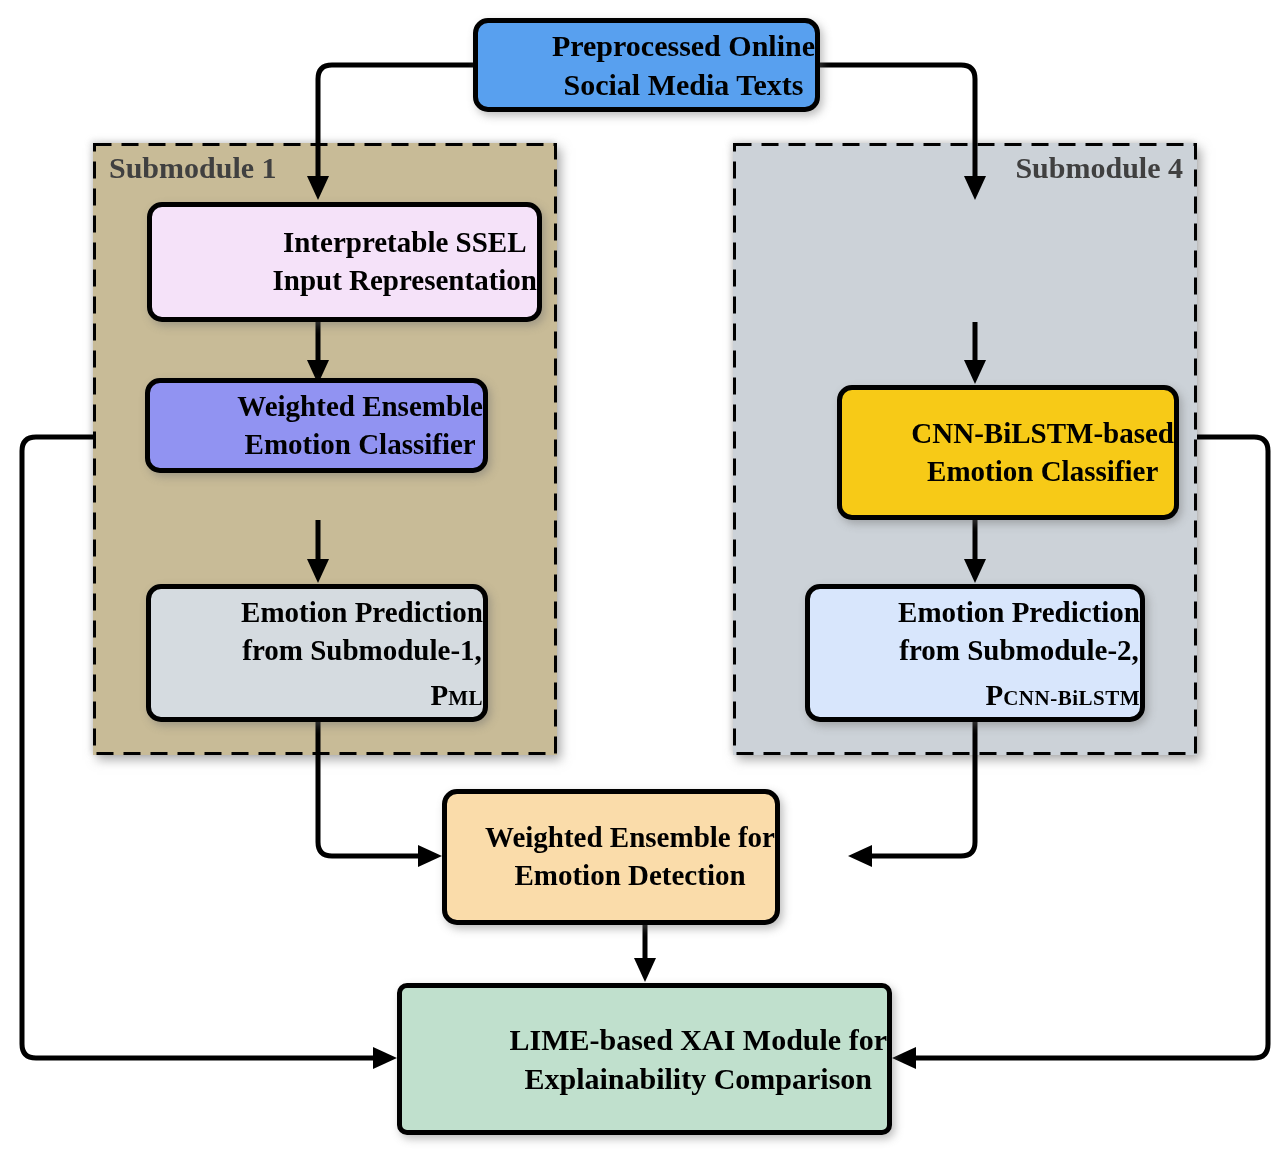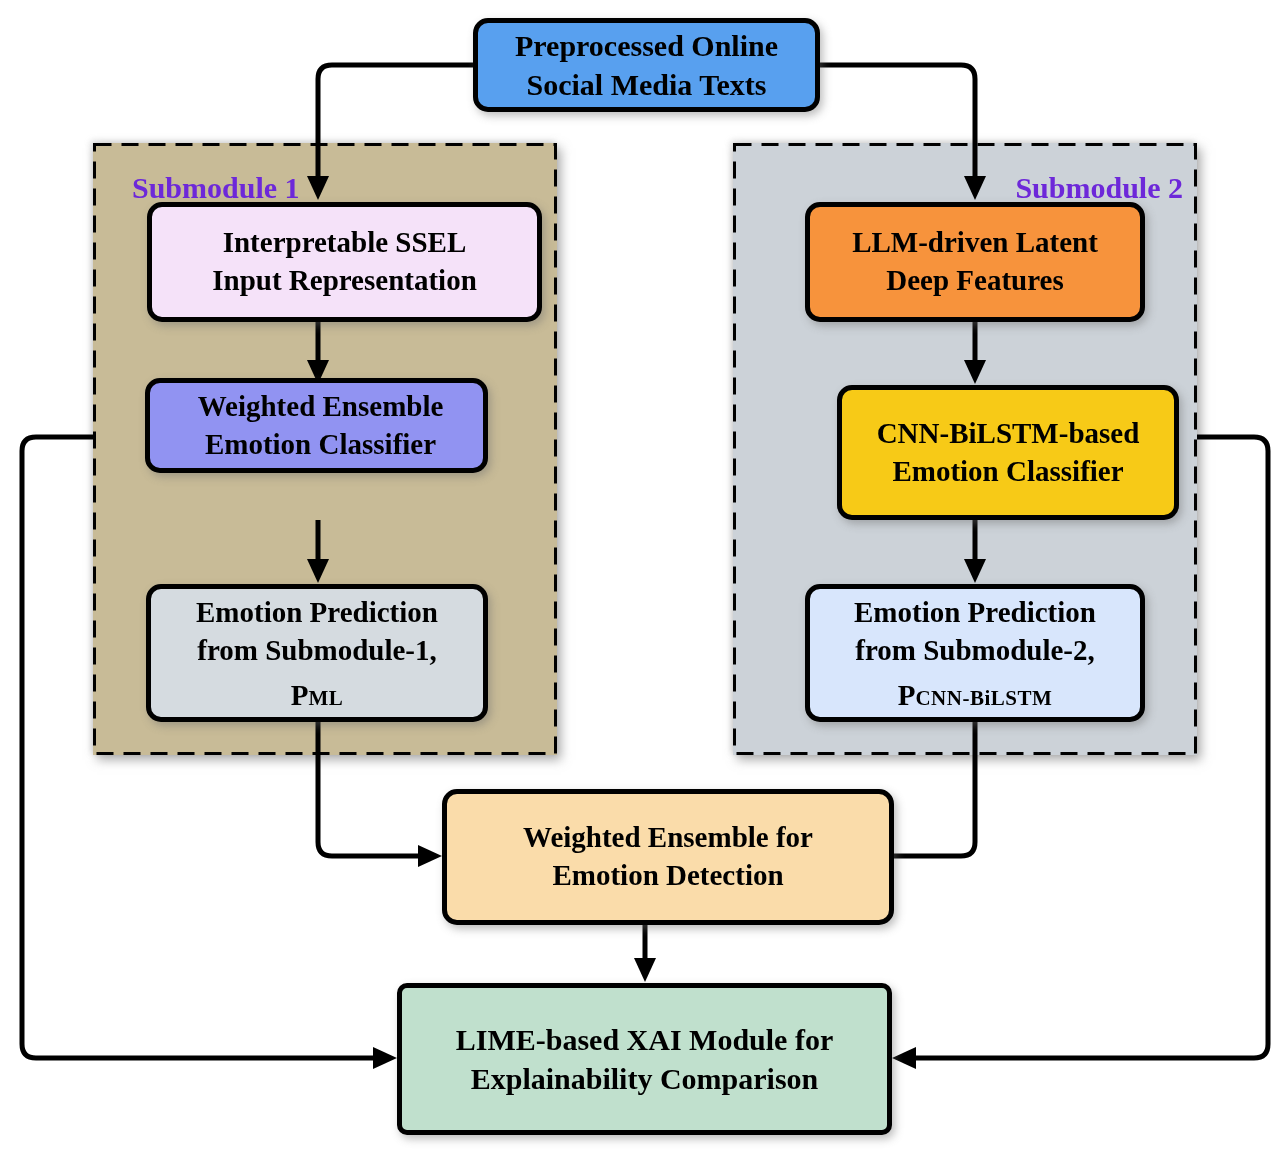--- a/index.html
+++ b/index.html
@@ -23,26 +23,25 @@
   .sm1 {
     left: 93px; top: 143px; width: 464px; height: 612px;
     background: var(--c-submodule1_bg);
   }
   .sm2 {
     left: 733px; top: 143px; width: 464px; height: 612px;
     background: var(--c-submodule2_bg);
   }
   .container-title {
     position: absolute;
-    top: 28px;
+    top: 8px;
     font-size: 30px;
     font-weight: bold;
-    color: #6d28d9;
+    color: #404040;
     white-space: nowrap;
-    margin-left: 23px;
   }
   .title-left  { left: 16px; }
   .title-right { right: 14px; text-align: right; }
 
   #connectors {
     position: absolute;
     left: 0; top: 0;
     z-index: 2;
     pointer-events: none;
   }
@@ -63,41 +62,41 @@
   }
 
   .node {
     position: absolute;
     z-index: 3;
     box-sizing: border-box;
     border: 5px solid #000;
     border-radius: 15px;
     display: flex;
     flex-direction: column;
-    align-items: center;
+    align-items: flex-end;
     justify-content: center;
     text-align: center;
     color: #000;
     font-weight: bold;
     box-shadow: 3px 4px 8px rgba(110,110,110,0.45);
   }
   .node .label {
     white-space: pre-line;
     line-height: 1.3;
     font-size: 29px;
   }
   .top-box    { left: 473px; top: 18px;  width: 347px; height: 94px;  background: var(--c-top_box); }
   .top-box .label { font-size: 30px; }
   .pinkbox    { left: 147px; top: 202px; width: 395px; height: 120px; background: var(--c-input_box); }
   .purplebox  { left: 145px; top: 378px; width: 343px; height: 95px; background: var(--c-sm1_classifier_box); padding-left: 8px; }
   .graybox    { left: 146px; top: 584px; width: 342px; height: 138px; background: var(--c-sm1_prediction_box); }
   .orangebox  { left: 805px; top: 202px; width: 340px; height: 120px; background: var(--c-features_box); }
   .yellowbox  { left: 837px; top: 385px; width: 342px; height: 135px; background: var(--c-sm2_classifier_box); }
   .lbluebox   { left: 805px; top: 584px; width: 340px; height: 138px; background: var(--c-sm2_prediction_box); }
-  .peachbox   { left: 442px; top: 789px; width: 452px; height: 136px; background: var(--c-ensemble_box); }
+  .peachbox   { left: 442px; top: 789px; width: 338px; height: 136px; background: var(--c-ensemble_box); }
   .greenbox   { left: 397px; top: 983px; width: 495px; height: 152px; background: var(--c-xai_box); border-radius: 10px; }
   .greenbox .label { font-size: 30px; }
   .graybox .label, .lbluebox .label { font-size: 29px; }
 
   .symbol-line {
     line-height: 1.1;
     margin-top: 11px;
   }
   .sym-p {
     font-size: 29px;
@@ -112,21 +111,21 @@
 </head>
 <body>
 
 <div id="canvas">
 
   <div class="container sm1">
     <div class="container-title title-left">Submodule 1</div>
   </div>
 
   <div class="container sm2">
-    <div class="container-title title-right">Submodule 2</div>
+    <div class="container-title title-right">Submodule 4</div>
   </div>
 
   <svg id="connectors" width="1283" height="1149" viewBox="0 0 1283 1149">
 
     <rect class="dashed-border" x="94.5" y="144.5" width="461" height="609"></rect>
     <rect class="dashed-border" x="734.5" y="144.5" width="461" height="609"></rect>
 
     <path class="arrow-line" d="M473 65 H332 Q318 65 318 79 V176"></path>
     <polygon class="arrow-head" points="307,176 329,176 318,200"></polygon>
 
@@ -177,24 +176,20 @@
   </div>
 
   <div class="node graybox">
     <div class="label">Emotion Prediction
 from Submodule-1,</div>
     <div class="symbol-line">
       <span class="sym-p">P</span><span class="sym-sub">ML</span>
     </div>
   </div>
 
-  <div class="node orangebox">
-    <div class="label">LLM-driven Latent
-Deep Features</div>
-  </div>
 
   <div class="node yellowbox">
     <div class="label">CNN-BiLSTM-based
 Emotion Classifier</div>
   </div>
 
   <div class="node lbluebox">
     <div class="label">Emotion Prediction
 from Submodule-2,</div>
     <div class="symbol-line">

